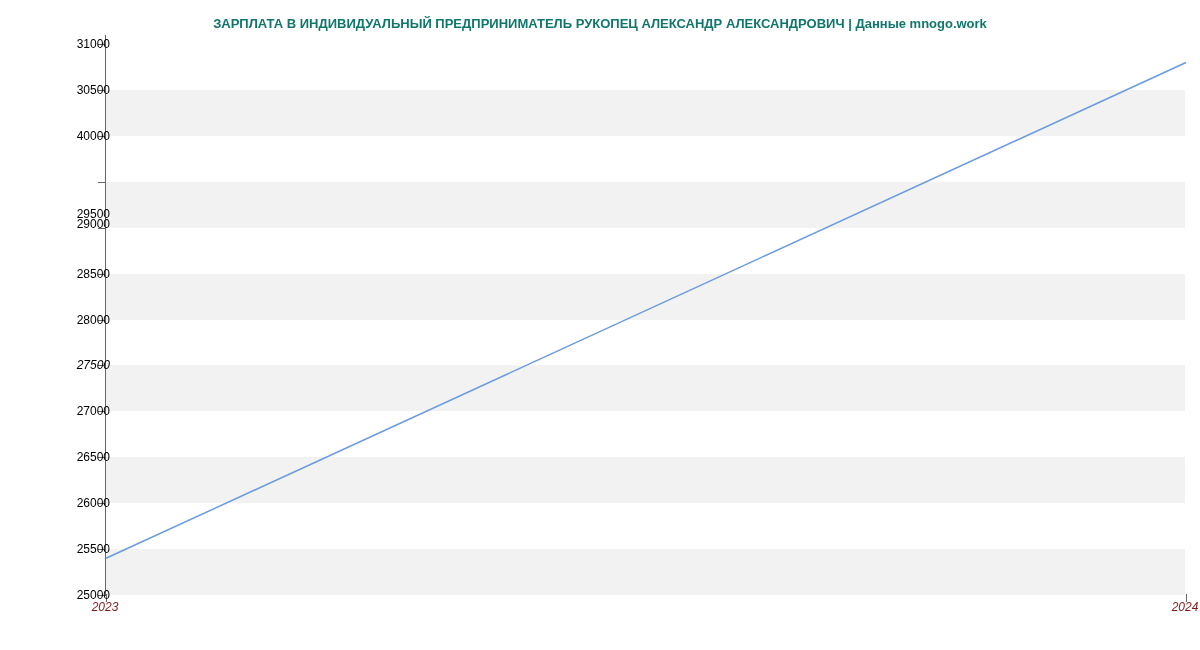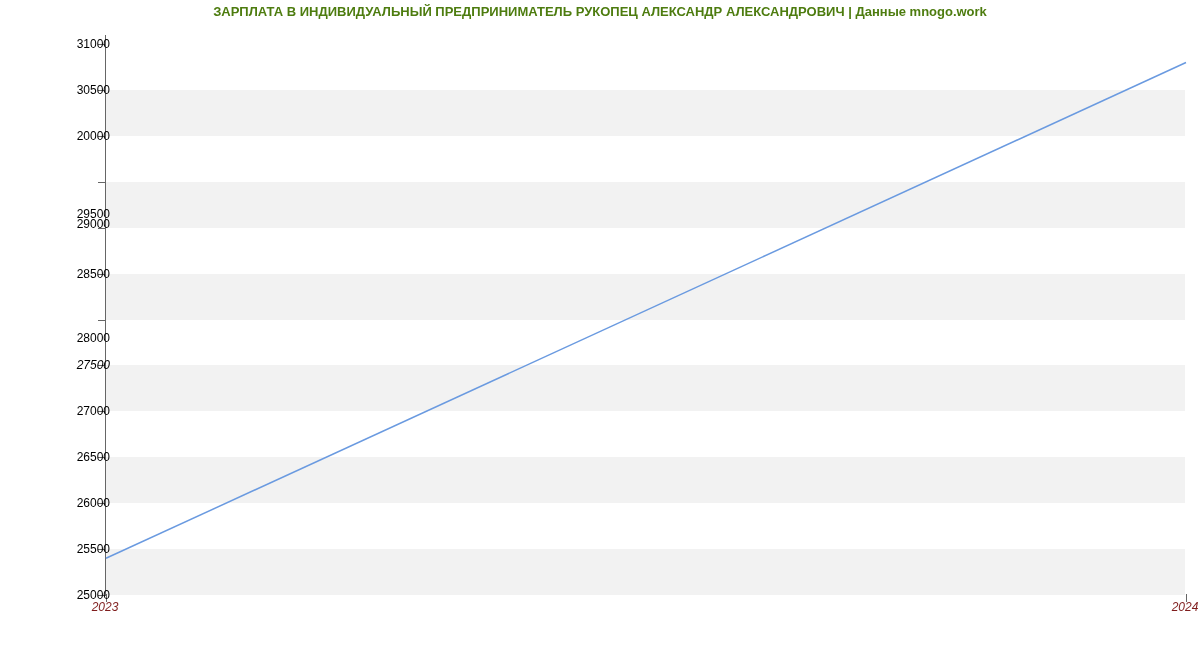--- a/index.html
+++ b/index.html
@@ -7,22 +7,22 @@
       width: 1200px;
       height: 650px;
       background: #ffffff;
       font-family: Arial, Helvetica, sans-serif;
       position: relative;
     }
     .chart-title {
       text-align: center;
       font-size: 13px;
       font-weight: bold;
-      color: #4d7c0f;
-      padding-top: 4px;
+      color: #0f766e;
+      padding-top: 16px;
     }
     .chart-container {
       position: absolute;
       left: 105px;
       top: 35px;
       width: 1080px;
       height: 560px;
     }
     .plot-area {
       position: absolute;
@@ -111,21 +111,21 @@
       <div class="x-tick" style="left: 1080px;"></div>
     </div>
 </div>
 
 <div class="y-label" style="top: 595px;">25000</div>
 <div class="y-label" style="top: 549.098px;">25500</div>
 <div class="y-label" style="top: 503.197px;">26000</div>
 <div class="y-label" style="top: 457.295px;">26500</div>
 <div class="y-label" style="top: 411.393px;">27000</div>
 <div class="y-label" style="top: 365.492px; font-style: italic;">27500</div>
-<div class="y-label" style="top: 319.59px; margin-top: 18px;">28000</div>
+<div class="y-label" style="top: 319.59px;">28000</div>
 <div class="y-label" style="top: 273.689px;">28500</div>
 <div class="y-label" style="top: 224px;">29000</div>
 <div class="y-label" style="top: 181.885px; margin-top: 32px;">29500</div>
-<div class="y-label" style="top: 135.984px;">20000</div>
+<div class="y-label" style="top: 135.984px;">40000</div>
 <div class="y-label" style="top: 90.082px; text-align: right;">30500</div>
 <div class="y-label" style="top: 44.1803px;">31000</div>
 <div class="x-label" style="left: 105px;">2023</div>
 <div class="x-label" style="left: 1185px;">2024</div>
 
 </body></html>

